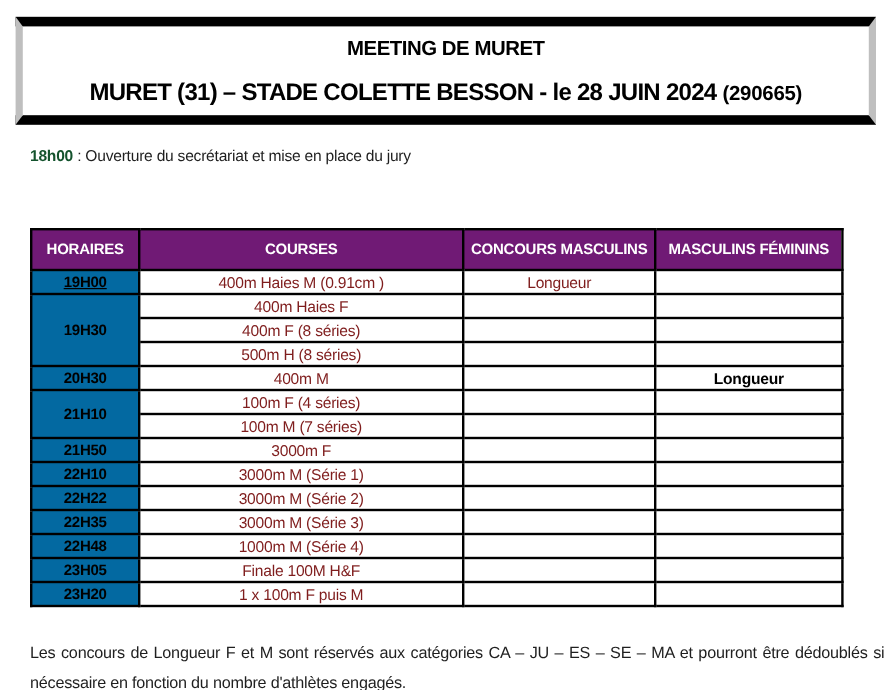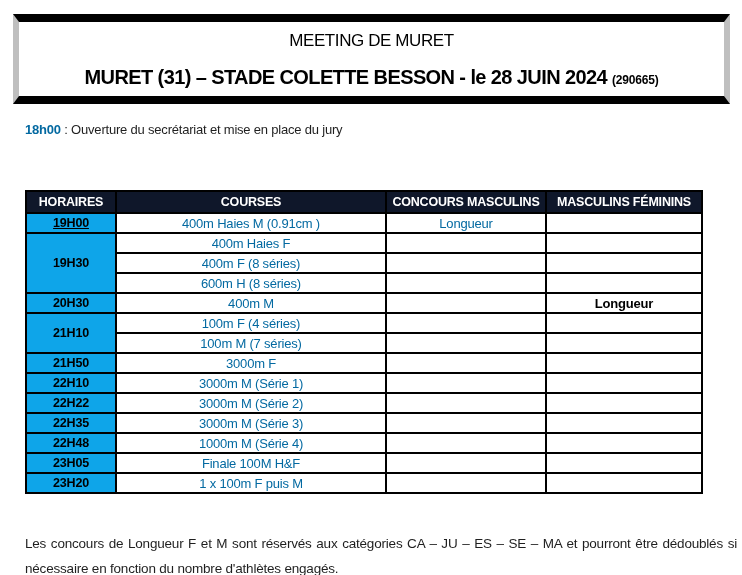--- a/index.html
+++ b/index.html
@@ -20,77 +20,77 @@
     border-top: 8px solid #000;
     border-bottom: 8px solid #000;
     border-left: 6px solid #bfbfbf;
     border-right: 6px solid #bfbfbf;
     text-align: center;
     background: #fff;
   }
   .header-title {
     margin-top: 9px;
     font-size: 17px;
-    font-weight: 400;
+    font-weight: 700;
     letter-spacing: -0.4px;
   }
   .header-subtitle {
     margin-top: 15px;
     font-size: 20px;
     font-weight: 700;
     letter-spacing: -0.6px;
     white-space: nowrap;
   }
   .header-subtitle .ref {
-    font-size: 12px;
+    font-size: 17px;
     font-weight: 700;
     letter-spacing: -0.2px;
   }
 
   
   .info {
     position: absolute;
     left: 25px; top: 118px;
     font-size: 13px;
     color: #1f1f1f;
     line-height: 23px;
   }
-  .info b { color: #0369a1; text-align: center; }
+  .info b { color: #14532d; text-align: center; }
 
   
   table.schedule {
     position: absolute;
     left: 25px; top: 190px;
     border-collapse: collapse;
     table-layout: fixed;
     width: 676px;
   }
   .schedule th, .schedule td {
     border: 2px solid #000;
     padding: 0 2px;
     text-align: center;
     vertical-align: middle;
     white-space: nowrap;
     overflow: hidden;
   }
   .schedule th {
-    background: #0f172a;
+    background: #701a75;
     color: #ffffff;
     font-size: 12.5px;
     font-weight: 700;
-    height: 22px;
+    height: 34px;
     letter-spacing: -0.2px;
   }
   .schedule td {
     height: 20px;
     font-size: 13px;
-    color: #0369a1;
+    color: #7f1d1d;
   }
   .schedule td.time {
-    background: #0ea5e9;
+    background: #0369a1;
     font-weight: 700;
     font-size: 12.5px;
     color: #000;
   }
   .schedule td.time.underline { text-decoration: underline; }
   .schedule td.bold { font-weight: 700; color: #000; }
 
   
   .footer-note {
     position: absolute;
@@ -144,21 +144,21 @@
       <td>400m Haies F</td>
       <td></td>
       <td></td>
     </tr>
     <tr>
       <td>400m F (8 séries)</td>
       <td></td>
       <td></td>
     </tr>
     <tr>
-      <td>600m H (8 séries)</td>
+      <td>500m H (8 séries)</td>
       <td></td>
       <td></td>
     </tr>
     <tr>
       <td class="time">20H30</td>
       <td>400m M</td>
       <td></td>
       <td class="bold">Longueur</td>
     </tr>
     <tr>

